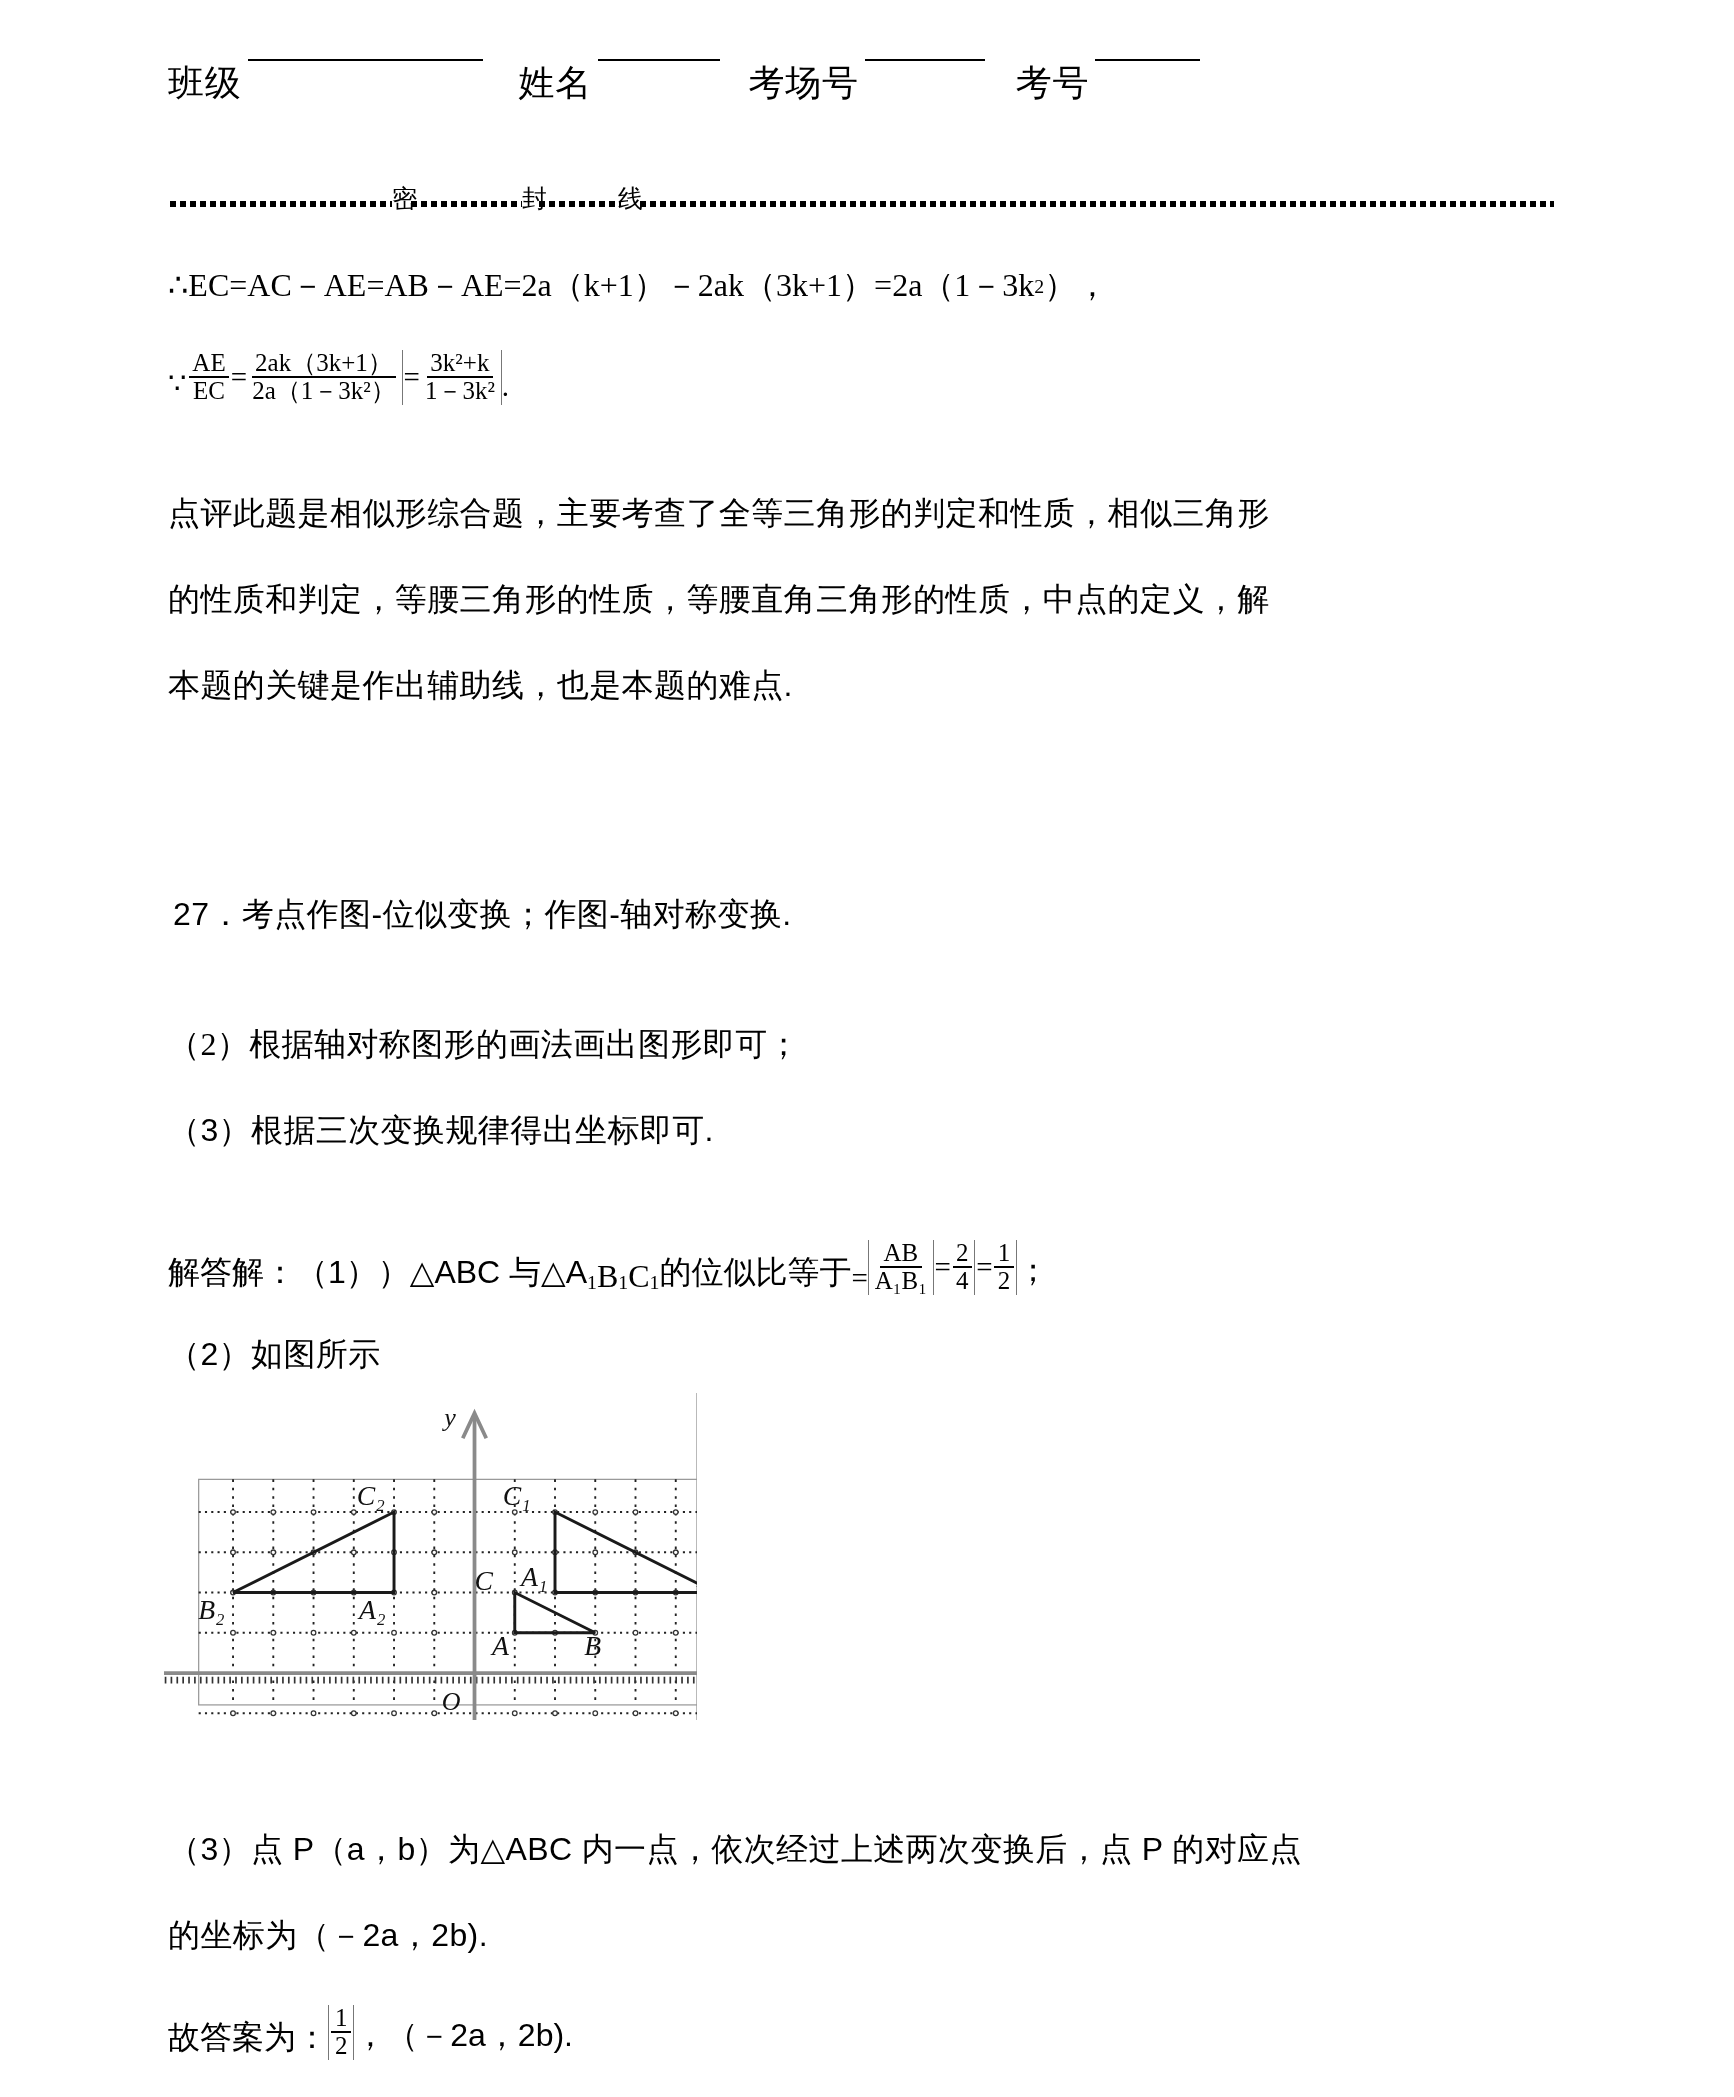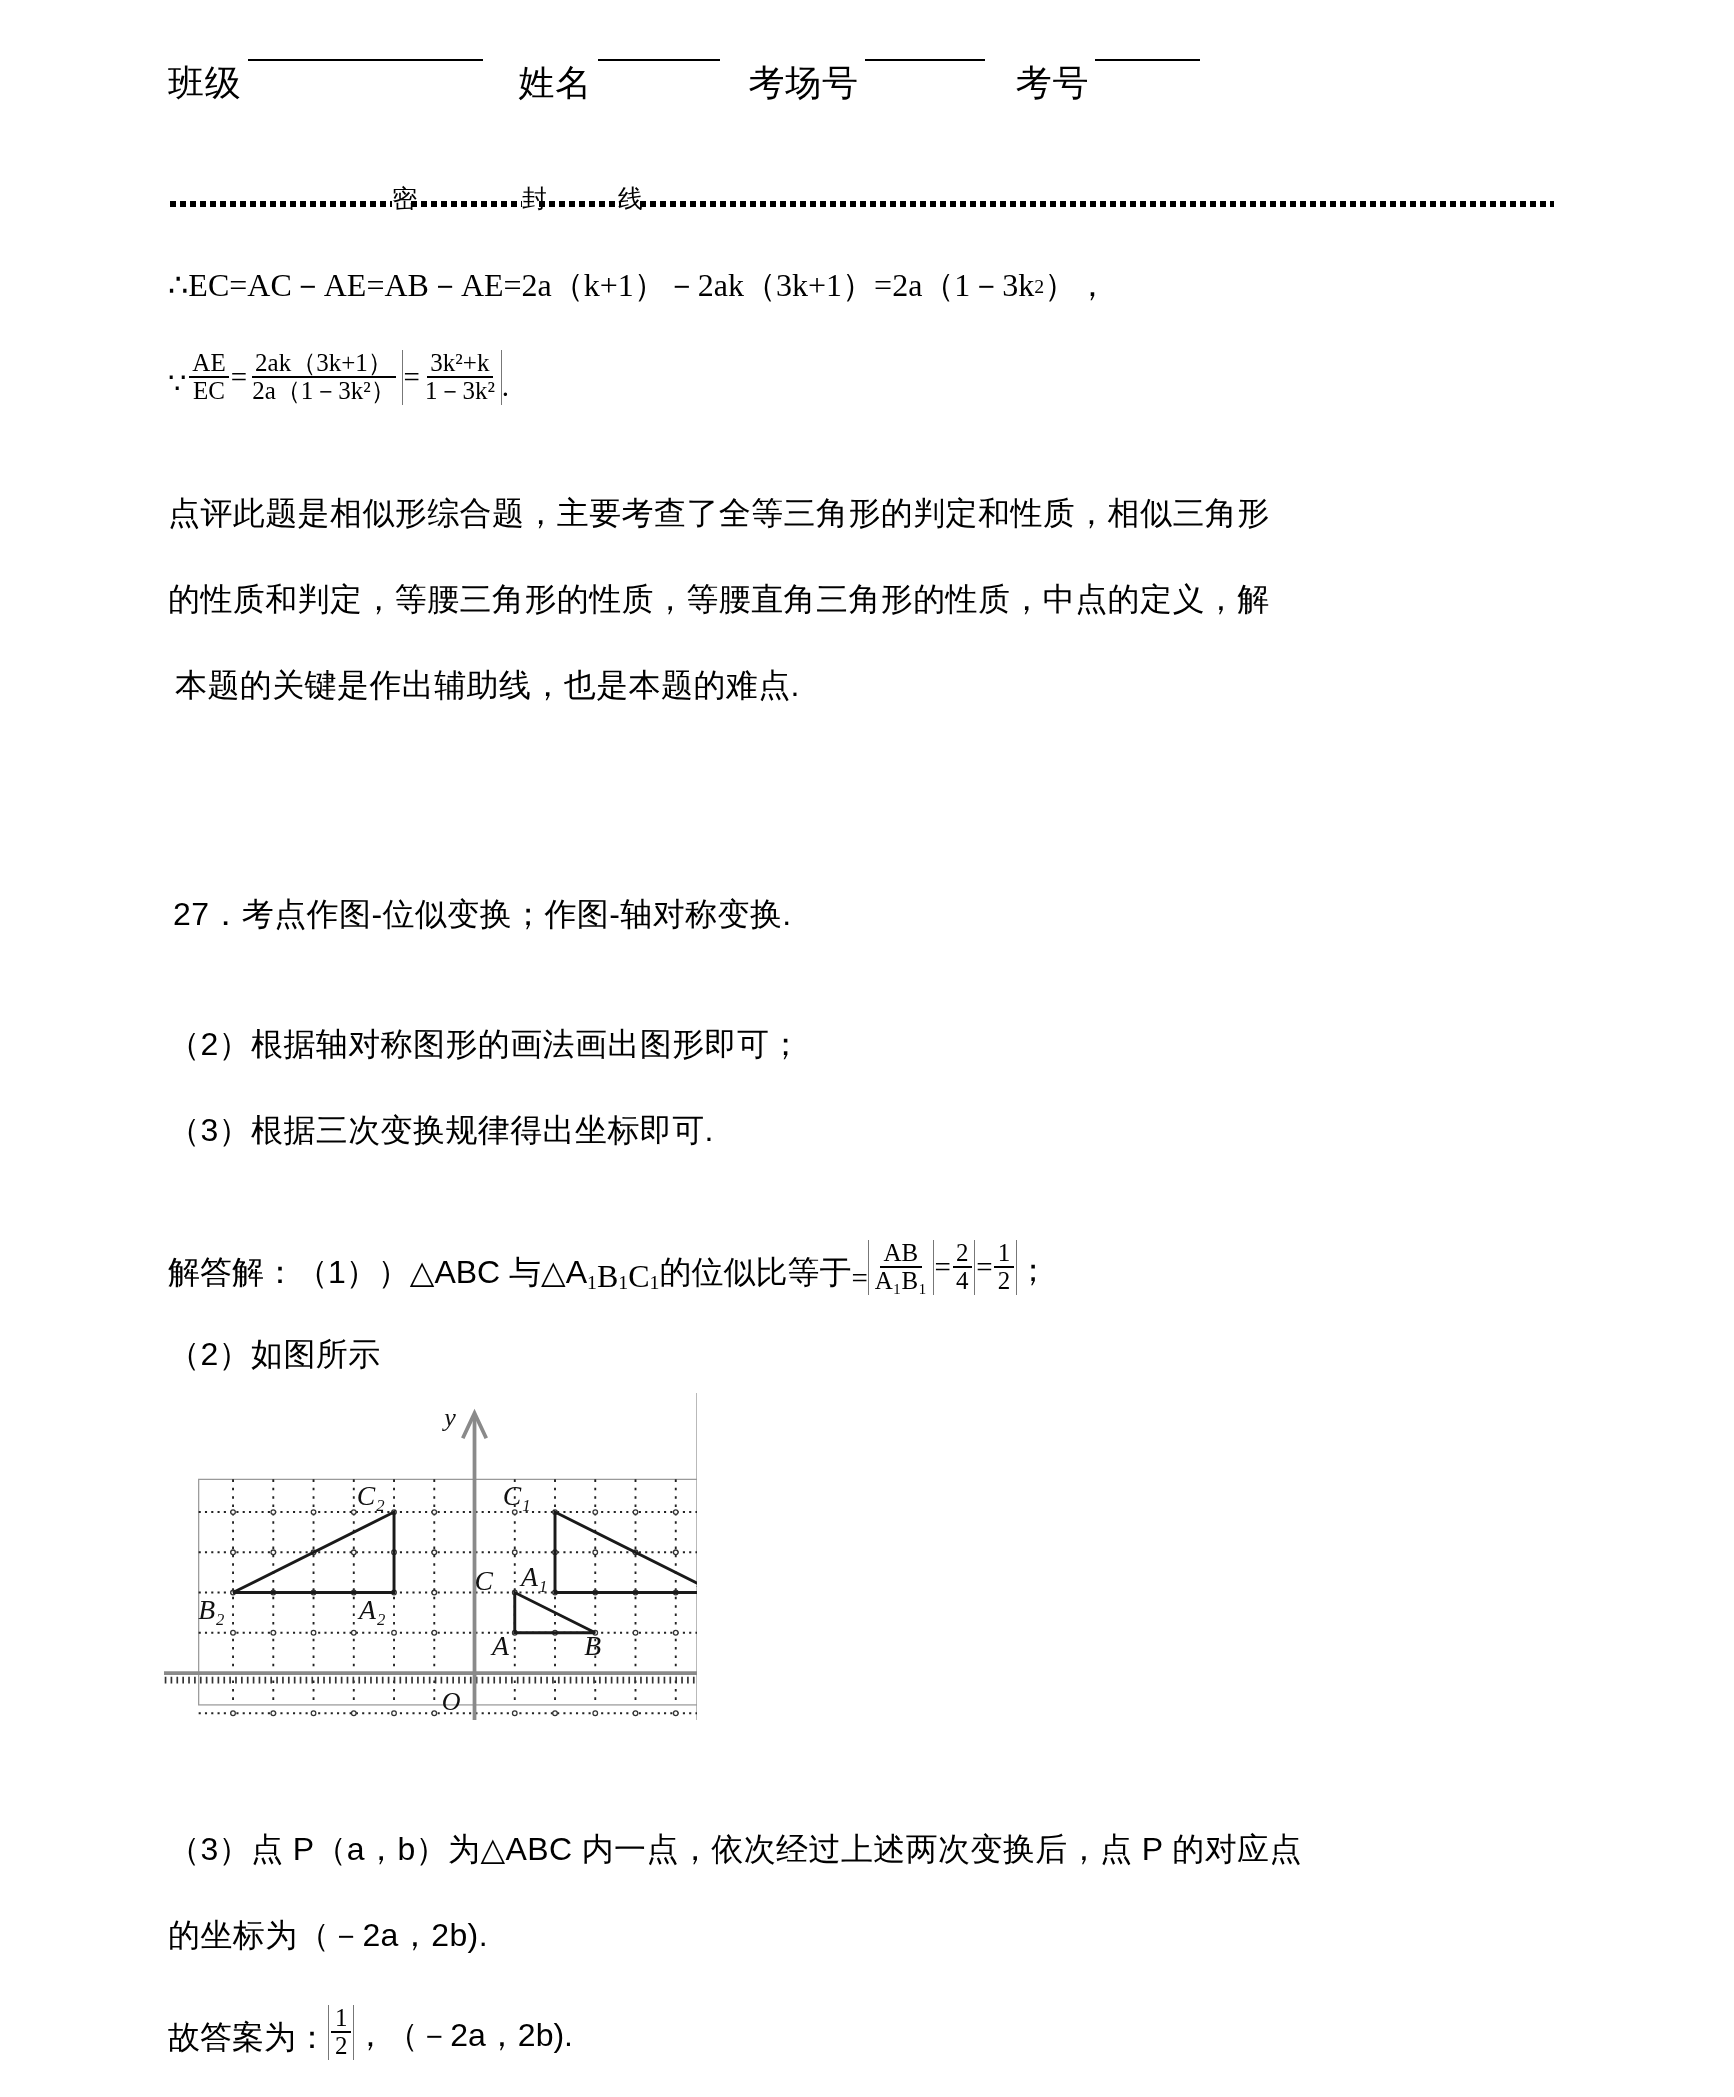--- a/index.html
+++ b/index.html
@@ -184,24 +184,24 @@
       <span class="frac">
         <span class="num">3k²+k</span>
         <span class="den">1－3k²</span>
       </span>
     </span>
     <span style="font-size:29px; padding-bottom:1.7px;">.</span>
   </div>
 
   <div class="txt cn" style="left:168px; top:583px;">的性质和判定，等腰三角形的性质，等腰直角三角形的性质，中点的定义，解</div>
   <div class="txt cn" style="left:168px; top:497px;">点评此题是相似形综合题，主要考查了全等三角形的判定和性质，相似三角形</div>
-  <div class="txt cn" style="left:168px; top:669px;margin-left:7px;">本题的关键是作出辅助线，也是本题的难点.</div>
+  <div class="txt cn" style="left:168px; top:669px;">本题的关键是作出辅助线，也是本题的难点.</div>
 
   <div class="txt cn" style="left:173px; top:862px;margin-top:36px;">27．考点作图-位似变换；作图-轴对称变换.</div>
-  <div class="txt cn" style="left:168px; top:1028px;">（2）根据轴对称图形的画法画出图形即可；</div>
+  <div class="txt cn" style="left:168px; top:1028px;font-family:Liberation Serif, serif;">（2）根据轴对称图形的画法画出图形即可；</div>
   <div class="txt cn" style="left:168px; top:1114px;">（3）根据三次变换规律得出坐标即可.</div>
 
   <div class="eqline" style="left:168px; top:1240px; align-items:flex-end;">
     <span class="cn" style="font-family:'Liberation Sans','DejaVu Sans',sans-serif;">解答解：（1））△ABC 与△A</span>
     <span><sub>1</sub></span>
     <span>B</span>
     <span><sub>1</sub></span>
     <span>C</span>
     <span><sub>1</sub></span>
     <span class="cn" style="font-family:'Liberation Sans','DejaVu Sans',sans-serif;"> 的位似比等于</span>

